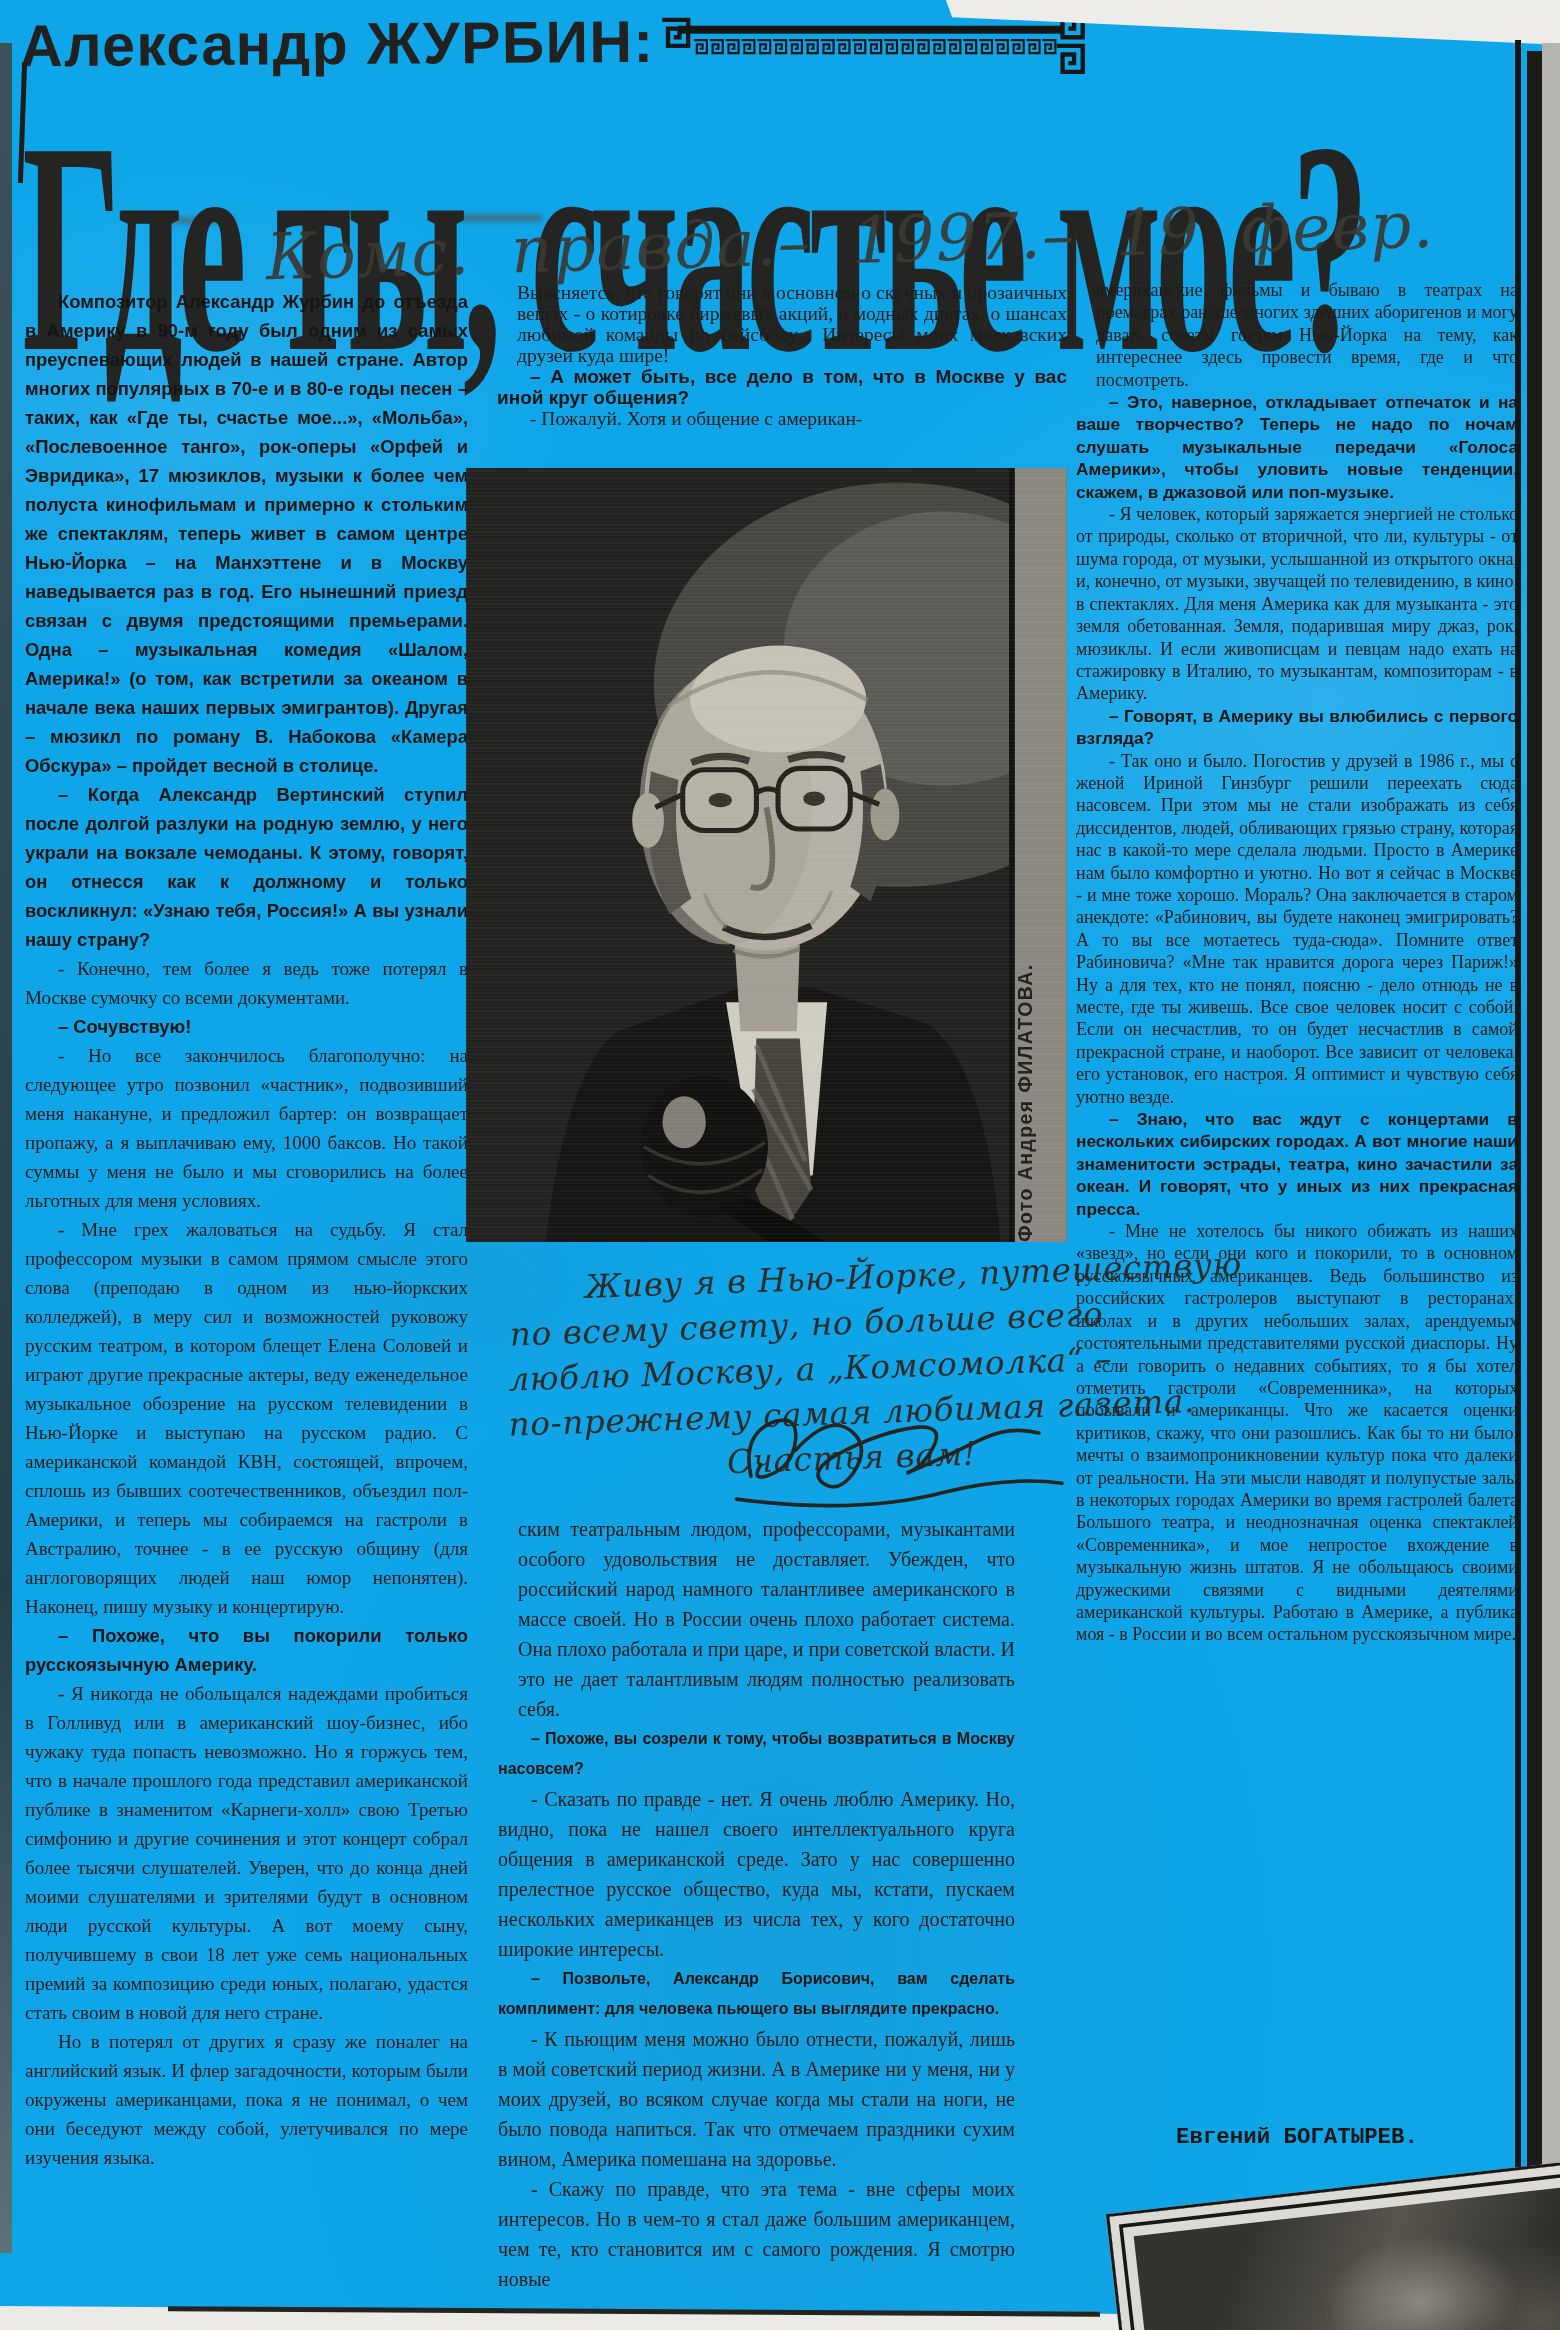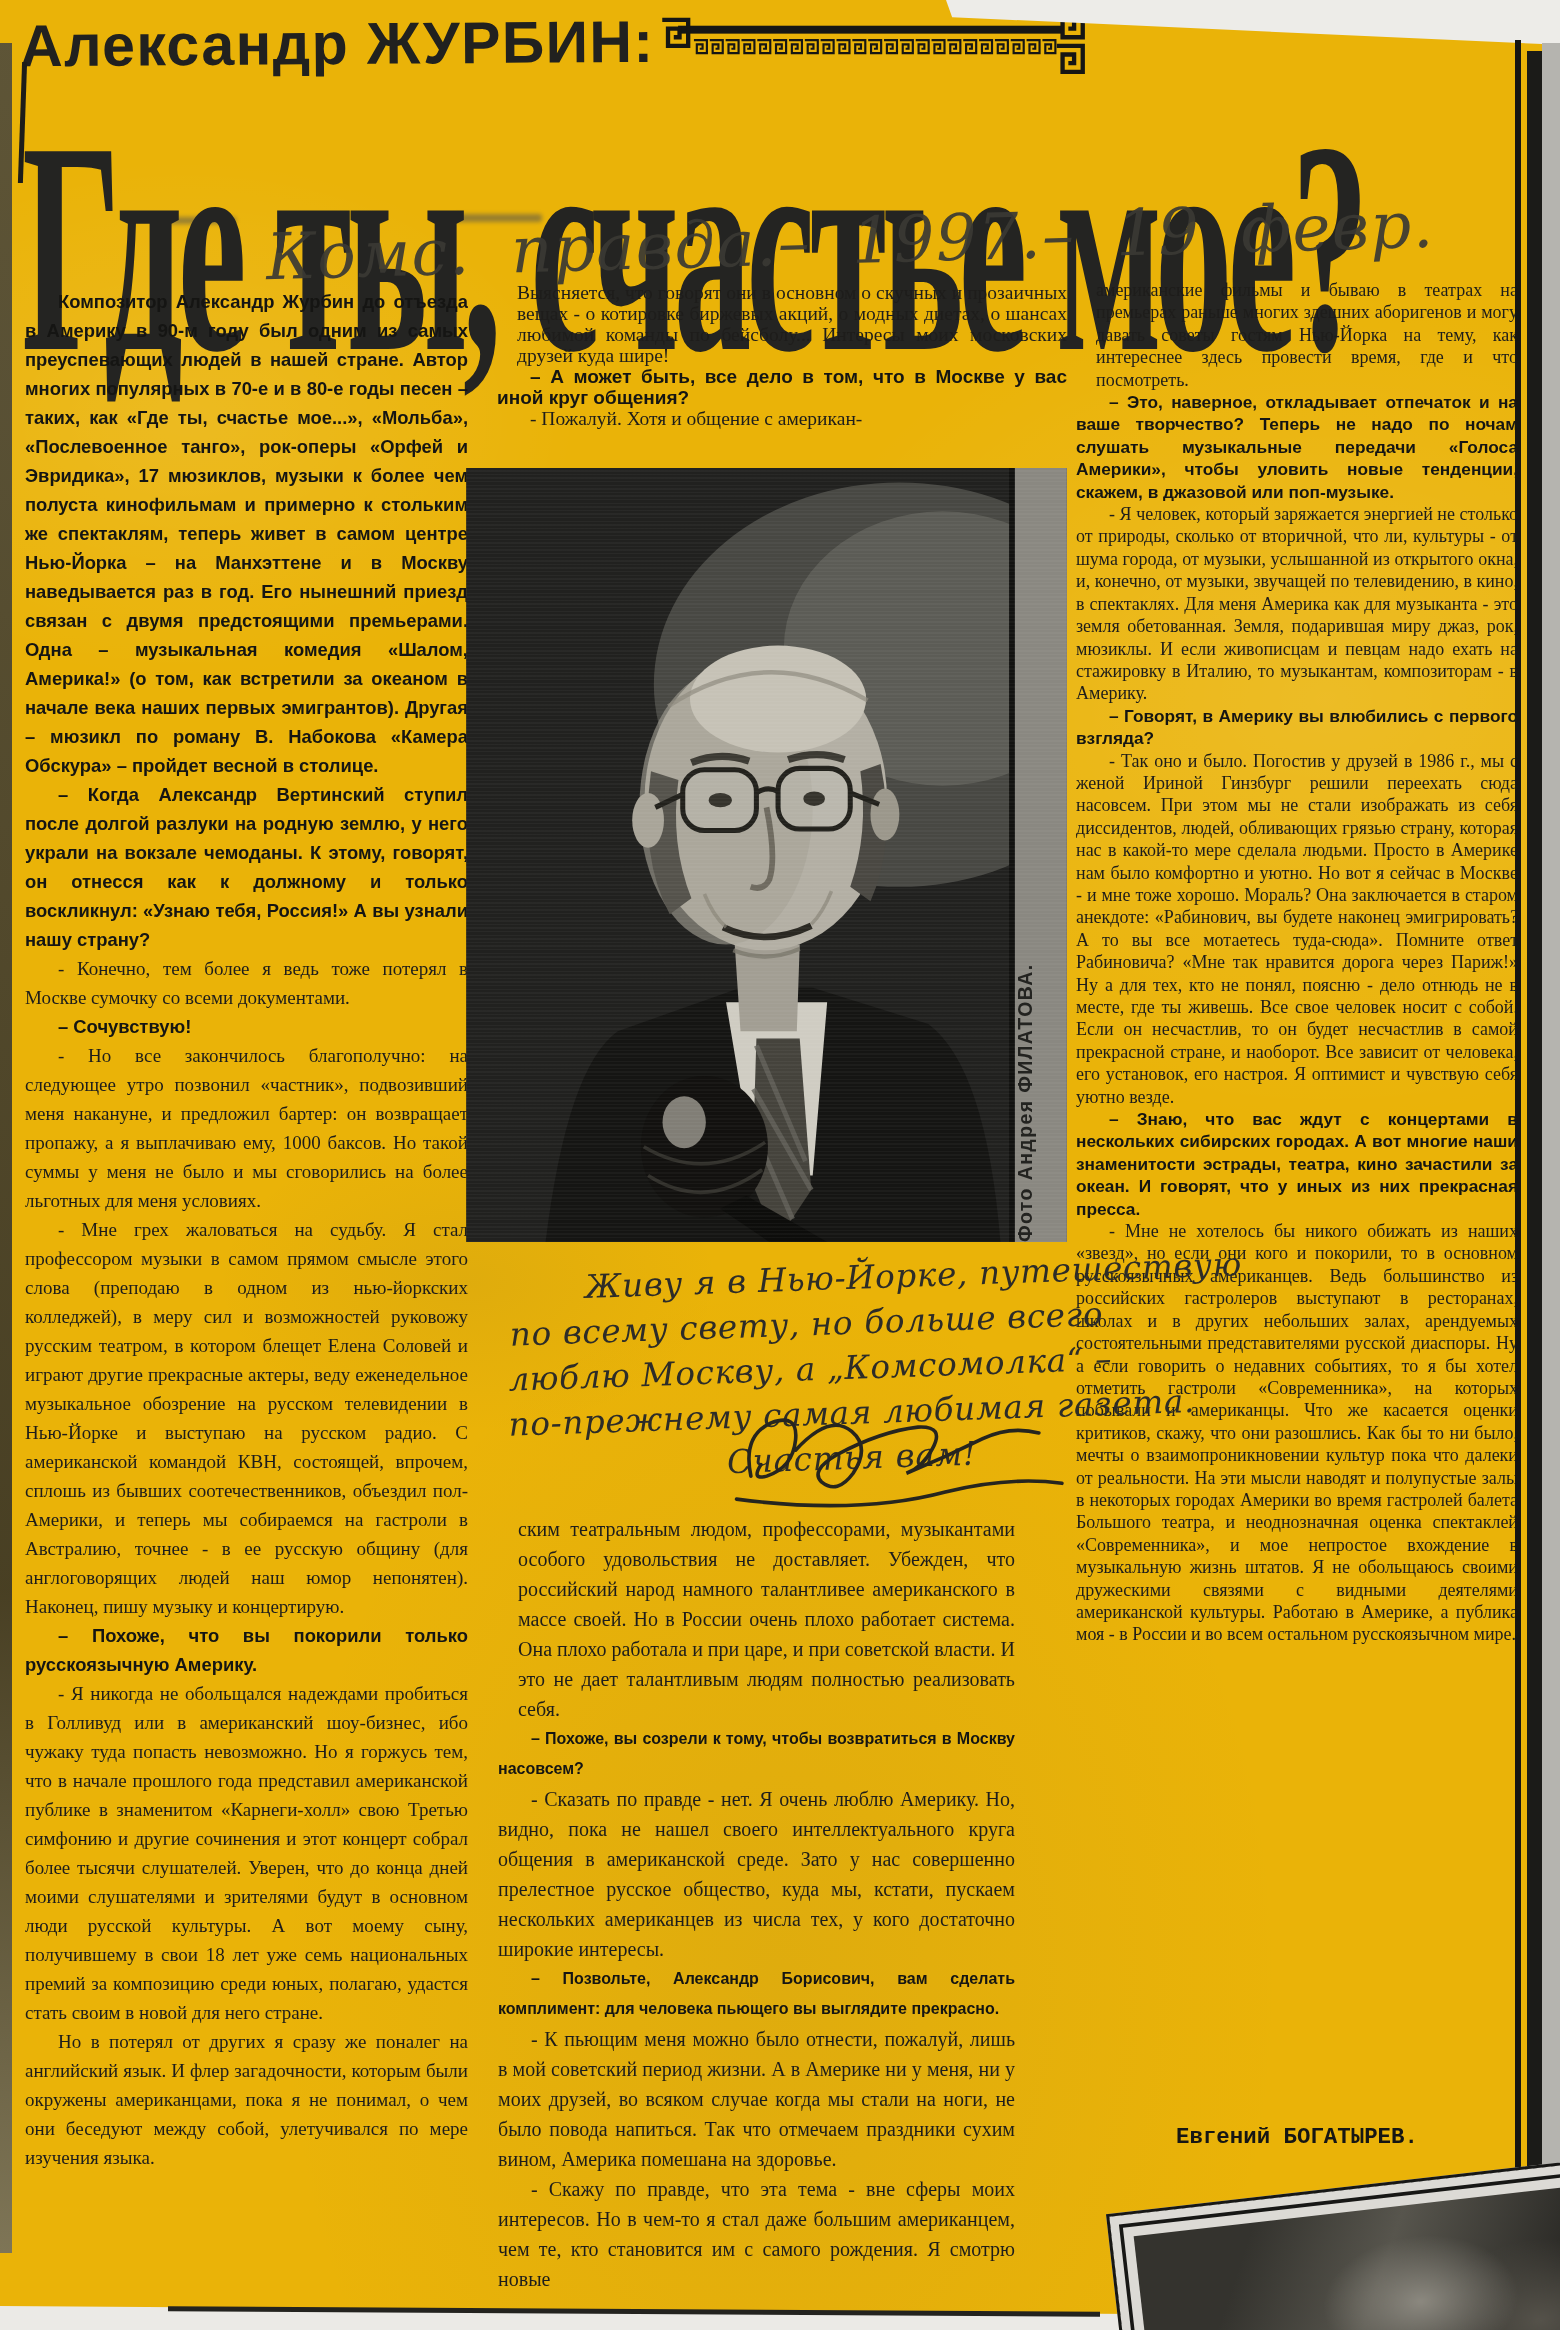--- a/index.html
+++ b/index.html
@@ -1,17 +1,17 @@
 <!DOCTYPE html>
 <html style="font-size:11.6px"><head>
 <meta charset="utf-8">
 <style>
   html,body{margin:0;padding:0;background:#efeeea;}
   #canvas{position:relative;width:1560px;height:2330px;overflow:hidden;
-          background:#eab308;font-family:"Liberation Serif",serif;color:#1e1d1b;}
+          background:#0ea5e9;font-family:"Liberation Serif",serif;color:#1e1d1b;}
   
   #texture{position:absolute;inset:0;pointer-events:none;
     background:
       radial-gradient(650px 433px at 12% 18%, rgba(255,255,255,.10), transparent 60%),
       radial-gradient(867px 650px at 85% 30%, rgba(255,255,255,.12), transparent 65%),
       radial-gradient(722px 1011px at 50% 85%, rgba(90,88,80,.08), transparent 70%),
       radial-gradient(361px 217px at 30% 55%, rgba(80,78,70,.07), transparent 70%);}
   .abs{position:absolute;}
   
   #masthead{left:20px;top:10px;font-family:"Liberation Sans",sans-serif;font-weight:700;

